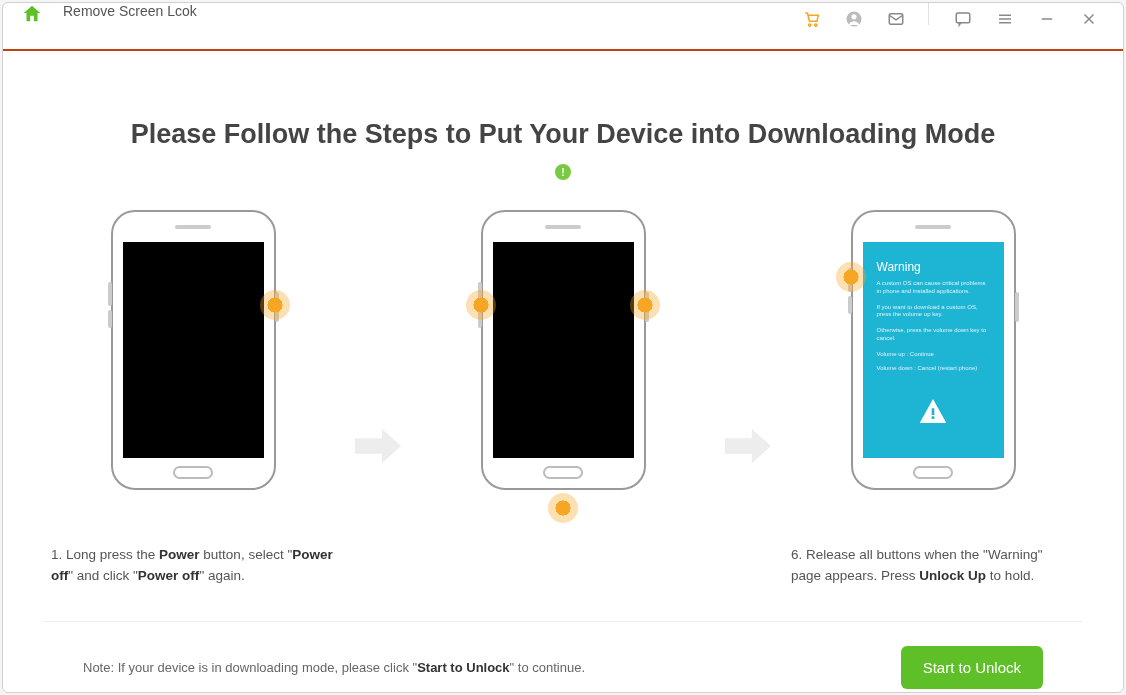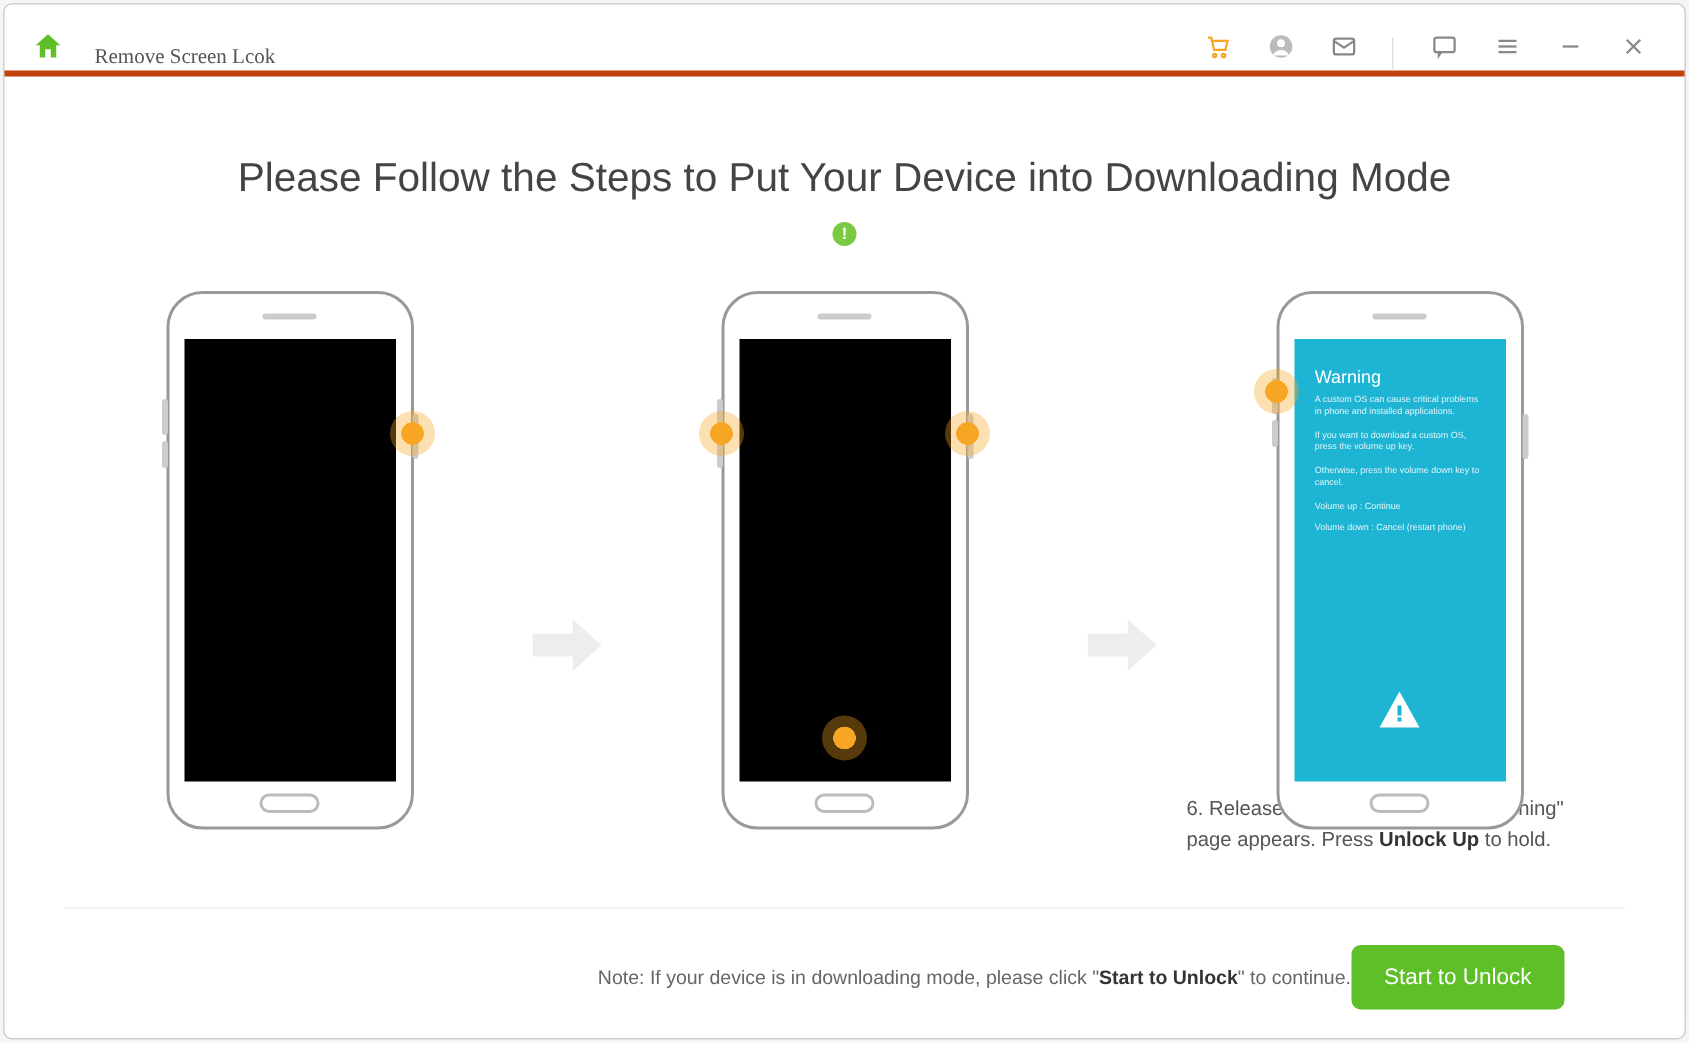--- a/index.html
+++ b/index.html
@@ -16,24 +16,23 @@
       border-radius: 6px;
       width: 1122px;
       height: 691px;
       margin: 2px;
       display: flex;
       flex-direction: column;
     }
     .titlebar {
       height: 48px;
       display: flex;
-      align-items: flex-end;
+      align-items: flex-start;
       padding: 0 18px;
-      border-bottom: 4px solid #c2410c;
-      font-family: Liberation Serif, serif;
+      border-bottom: 2px solid #c2410c;
     }
     .home-icon svg { width: 22px; height: 22px; fill: #5FBF28; }
     .title-text {
       margin-left: 20px;
       font-size: 14px;
       color: #555;
       font-weight: 400;
     }
     .titlebar-spacer { flex: 1; }
     .titlebar-icon {
@@ -56,23 +55,23 @@
     }
     .content {
       flex: 1;
       padding: 40px 40px 0 40px;
       display: flex;
       flex-direction: column;
     }
     .main-title {
       text-align: center;
       font-size: 27px;
-      font-weight: 400;
+      font-weight: 700;
       color: #444;
-      margin-top: 12px;
+      margin-top: 28px;
     }
     .sub-row {
       display: flex;
       align-items: center;
       justify-content: center;
       margin-top: 14px;
       gap: 8px;
     }
     .info-icon {
       width: 16px;
@@ -103,21 +102,21 @@
       flex-direction: column;
       align-items: center;
     }
     .phone-wrap {
       position: relative;
       width: 190px;
       height: 310px;
     }
     .phone-body {
       width: 165px;
-      height: 359px;
+      height: 280px;
       border: 2px solid #999;
       border-radius: 24px;
       background: #fff;
       position: relative;
       margin: 0 auto;
     }
     .phone-speaker {
       position: absolute;
       top: 13px;
       left: 50%;
@@ -205,21 +204,21 @@
       background: #eee;
       margin-top: 34px;
     }
     .footer {
       display: flex;
       align-items: center;
       padding: 24px 40px 0 40px;
     }
     .footer-note {
       flex: 1;
-      text-align: right;
+      text-align: left;
       font-size: 13px;
       color: #666;
     }
     .footer-note b { font-weight: 700; color: #333; }
     .unlock-btn {
       background: #5FBF28;
       color: #fff;
       border: none;
       border-radius: 6px;
       padding: 13px 22px;
@@ -299,20 +298,23 @@
           <div class="phone-body">
             <div class="phone-speaker"></div>
             <div class="phone-screen"></div>
             <div class="phone-home"></div>
             <div class="phone-sidebtn-l" style="top:70px;"></div>
             <div class="phone-sidebtn-l" style="top:98px;height:18px;"></div>
             <div class="phone-sidebtn-r" style="top:80px;"></div>
           </div>
           <div class="highlight-dot" style="top:80px; right:-2px;"></div>
         </div>
+        <p class="step-text">
+          <span>1. Long press the </span><b>Power</b><span> button, select "</span><b>Power off</b><span>" and click "</span><b>Power off</b><span>" again.</span>
+        </p>
       </div>
 
       <div class="arrow-between">
         <svg viewBox="0 0 48 36">
             <path d="M0 10h28V0l20 18-20 18V26H0z"></path>
           </svg>
       </div>
 
       <div class="step">
         <div class="phone-wrap">

